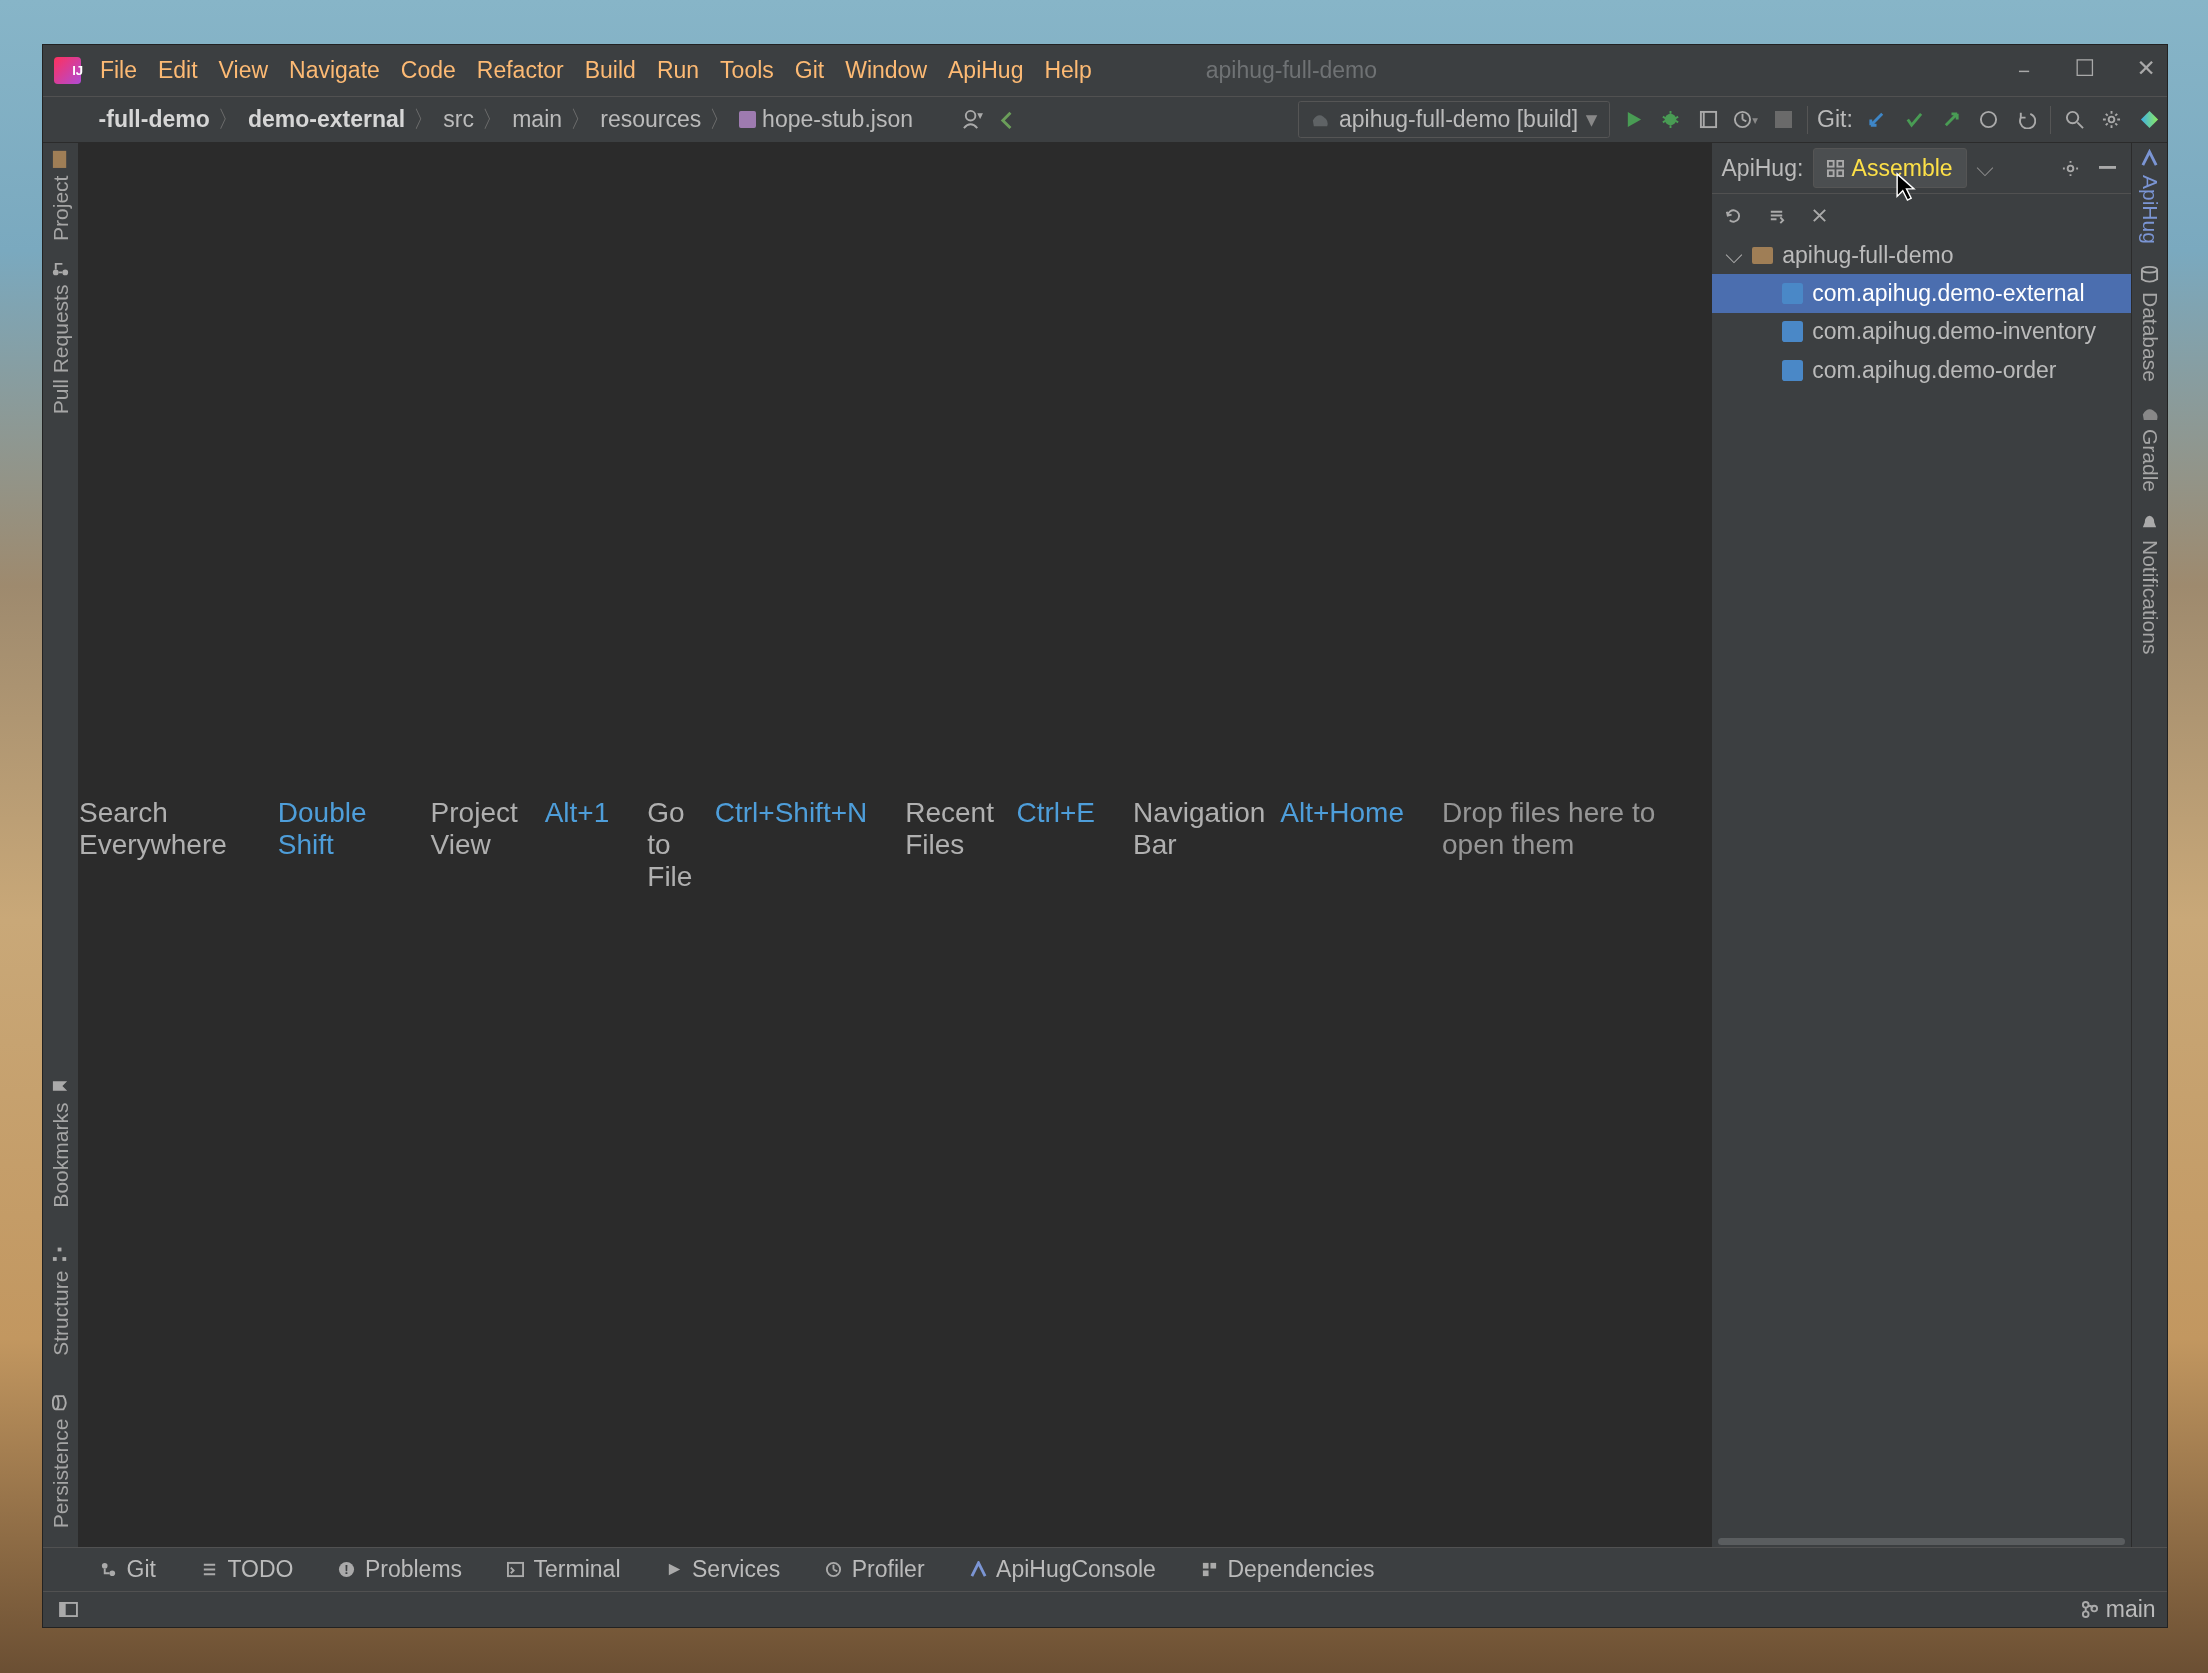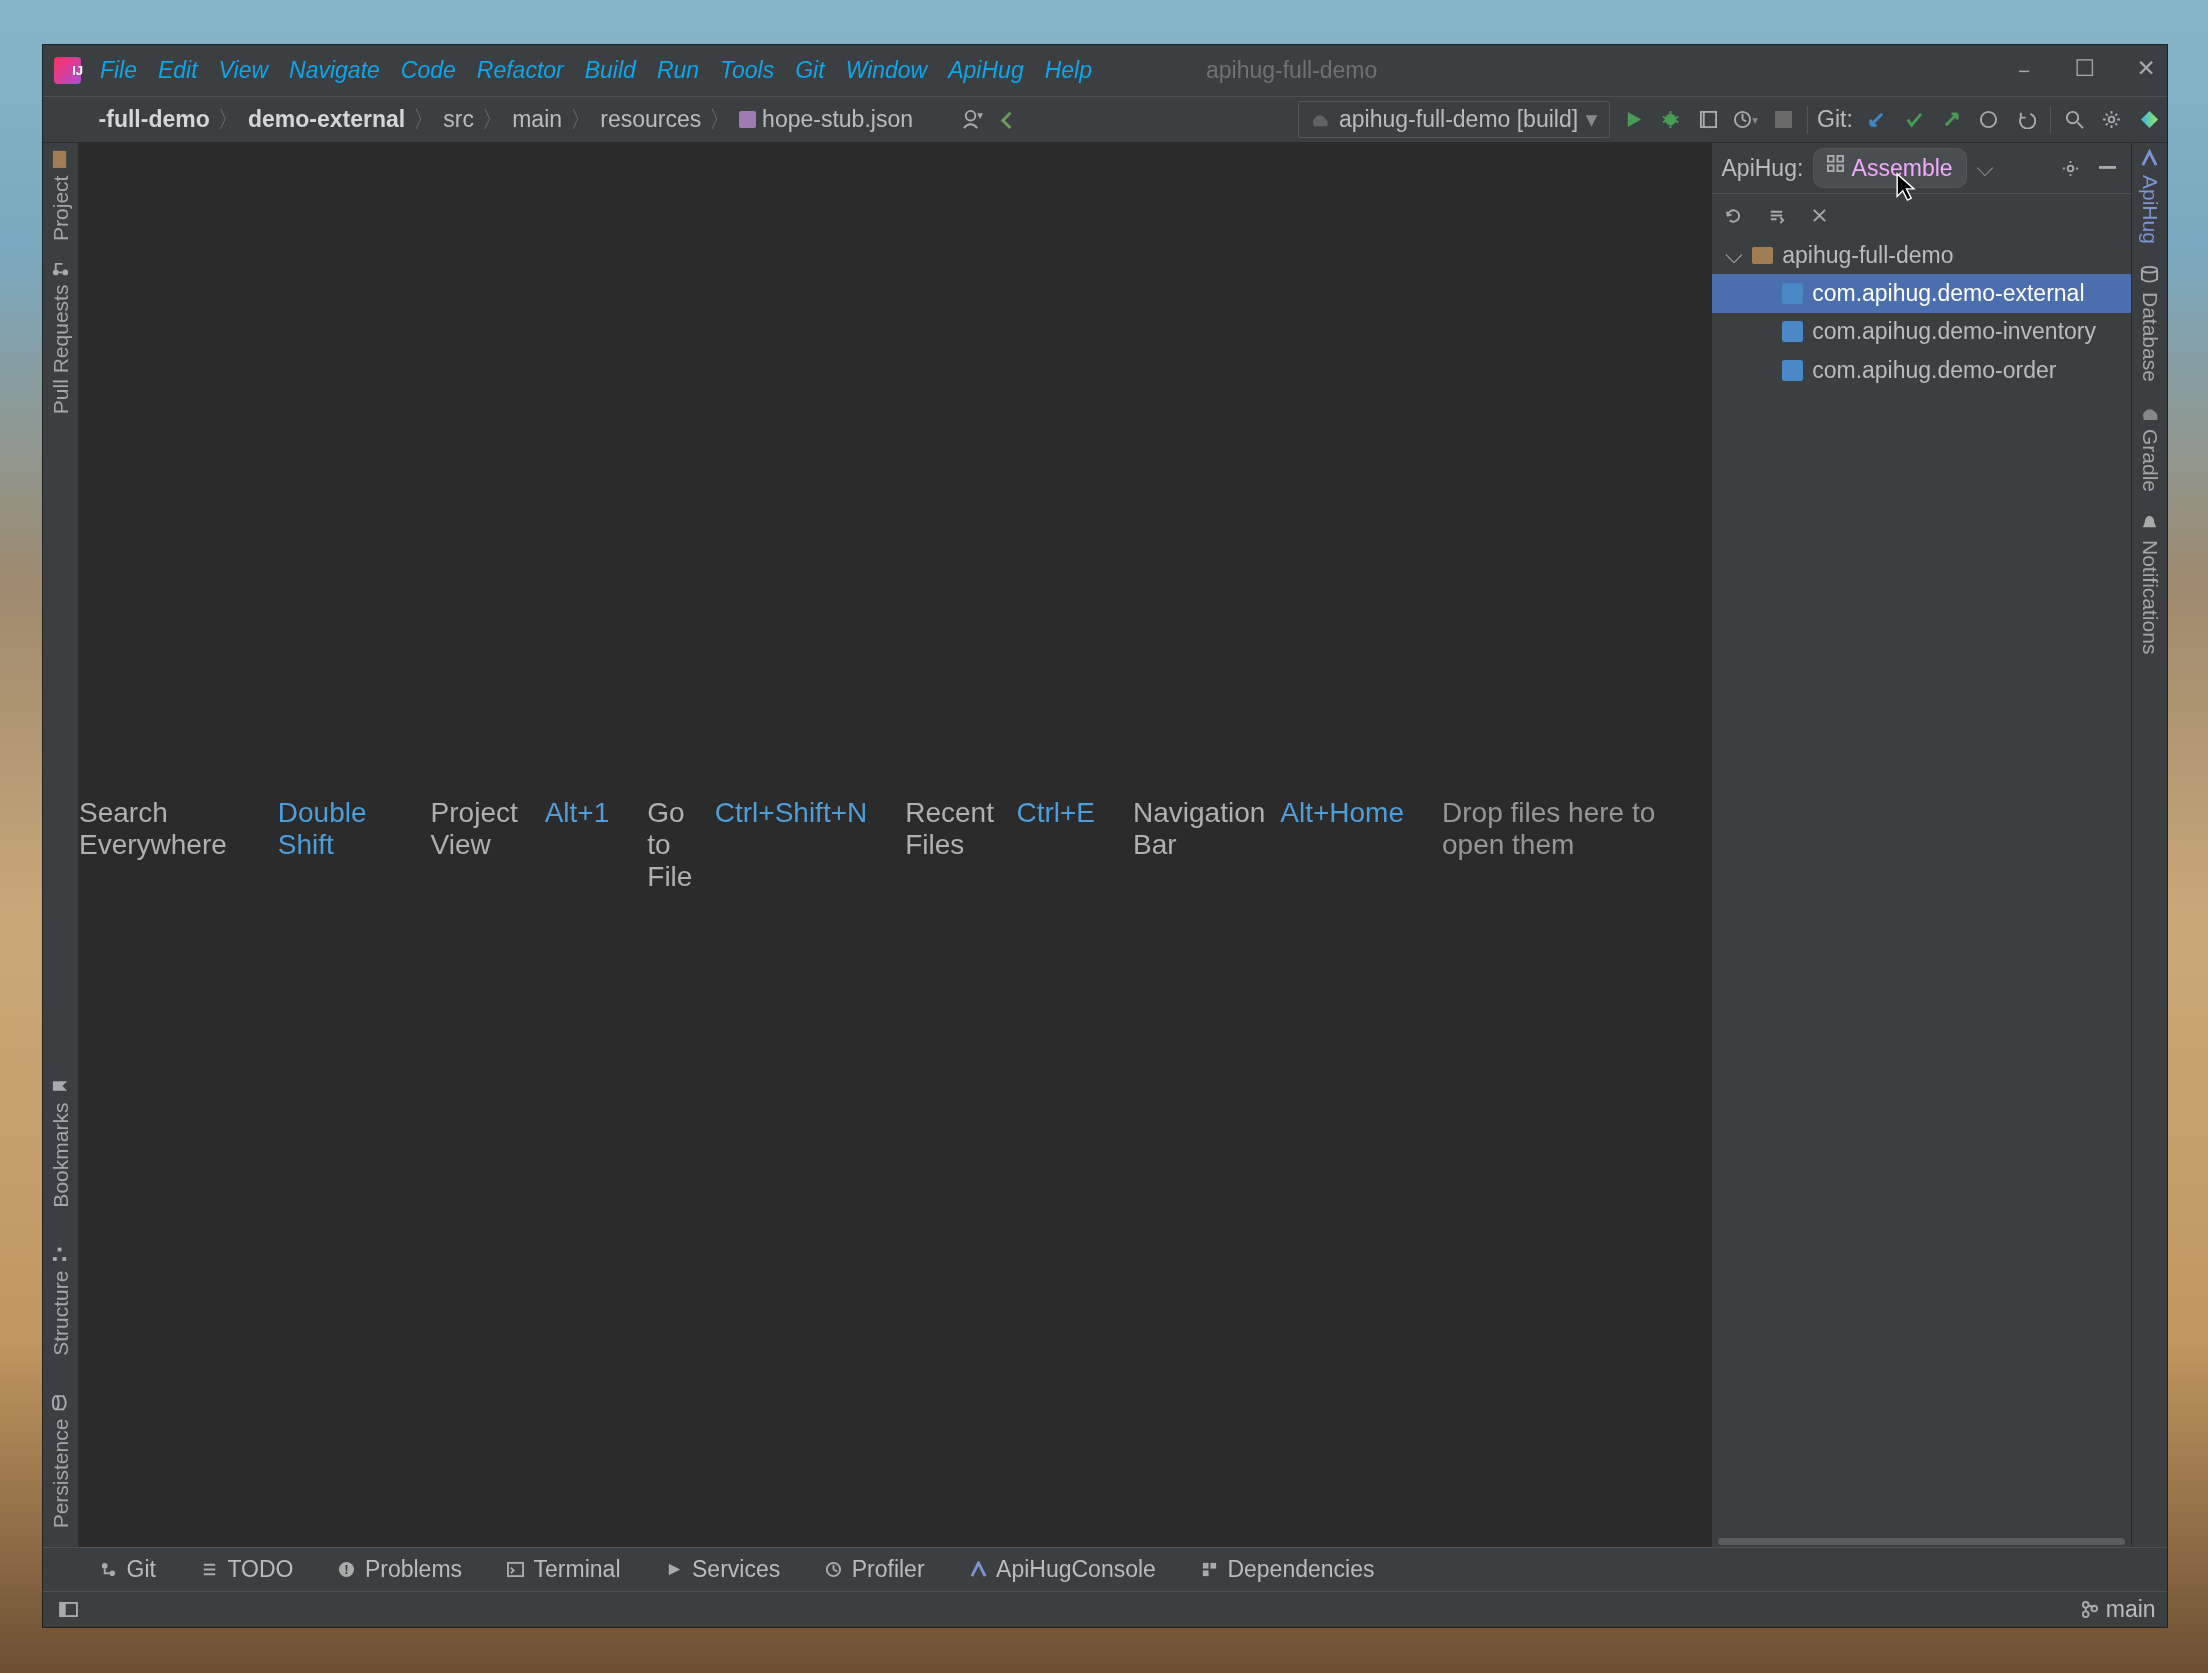--- a/index.html
+++ b/index.html
@@ -25,21 +25,21 @@
   gap: 19px;
 }
 .app-icon {
   width: 26.5px; height: 26.5px;
   background: linear-gradient(135deg,#fe315d,#b04bd6);
   border-radius: 3.8px;
   display:flex;align-items:center;justify-content:center;
   color:#fff;font-weight:bold;font-size:13.2px;padding-left:20px;
 }
 .menu { display: flex; gap: 21px; }
-.menu-item { color: #0ea5e9; cursor: pointer; font-style: italic; }
+.menu-item { color: #fdba74; cursor: pointer; }
 .title-project { color: #6f7274; margin-left: 95px; }
 .win-controls { margin-left: auto; display: flex; gap: 43px; color: #a9a9a9; }
 .win-btn { width:19px; text-align:center; cursor:pointer; }
 
 .toolbar {
   height: 47px;
   background: #3c3f41;
   border-top: 0.9px solid #515151;
   border-bottom: 0.9px solid #2b2b2b;
   display: flex; align-items: center;
@@ -62,21 +62,21 @@
 .editor-area { flex:1; background:#2b2b2b; display:flex; align-items:center; justify-content:center; flex-direction:column; }
 .welcome-list { display:flex; flex-direction:row; gap:38px; }
 .welcome-row { display:flex; gap:15px; font-size:28px; }
 .welcome-label { color:#b0b0b0; }
 .welcome-key { color:#4e9eda; }
 .welcome-drop { color:#969696; font-size:28px; }
 
 .right-panel { width:420px; background:#3c3f41; border-left:0.9px solid #2b2b2b; display:flex; flex-direction:column; }
 .rp-header { height:51px; display:flex; align-items:center; padding:0 9.5px; gap:9.5px; border-bottom:0.9px solid #515151; }
 .rp-label { color:#bbbbbb; }
-.rp-view { display:flex; align-items:flex-start; gap:7.6px; border:0.9px solid #555; background:#4b4e50; padding:5.7px 13.2px; border-radius:10px; color:#f0abfc; cursor:pointer; }
+.rp-view { display:flex; align-items:center; gap:7.6px; border:0.9px solid #555; background:#4b4e50; padding:5.7px 13.2px; border-radius:3px; color:#fde047; cursor:pointer; }
 .rp-tb { height:42px; display:flex; align-items:center; padding:0 7.6px; gap:15px; }
 .rp-tree { flex:1; overflow:auto; }
 .tree-row { display:flex; align-items:center; gap:9.5px; padding:5.7px 7.6px 5.7px 13.2px; color:#bbbbbb; cursor:pointer; }
 .tree-row.selected { background:#4b6eaf; color:#fff;align-items:center; }
 .tree-indent { width:47px; }
 .tree-chev { width:17px; color:#a6a6a6; }
 .mod-icon { width:21px;height:21px; background:#4a88c7; border-radius:2.8px; display:inline-block; }
 .folder-icon { width:21px;height:17px; background:#9f7e56; display:inline-block; border-radius:1.9px; }
 .rp-scrollbar{height:11.4px;background:#3c3f41;display:flex;align-items:center;}
 .rp-thumb{height:7.6px;background:#5a5d5f;border-radius:3.8px;width:407px;margin-left:5.7px;}

